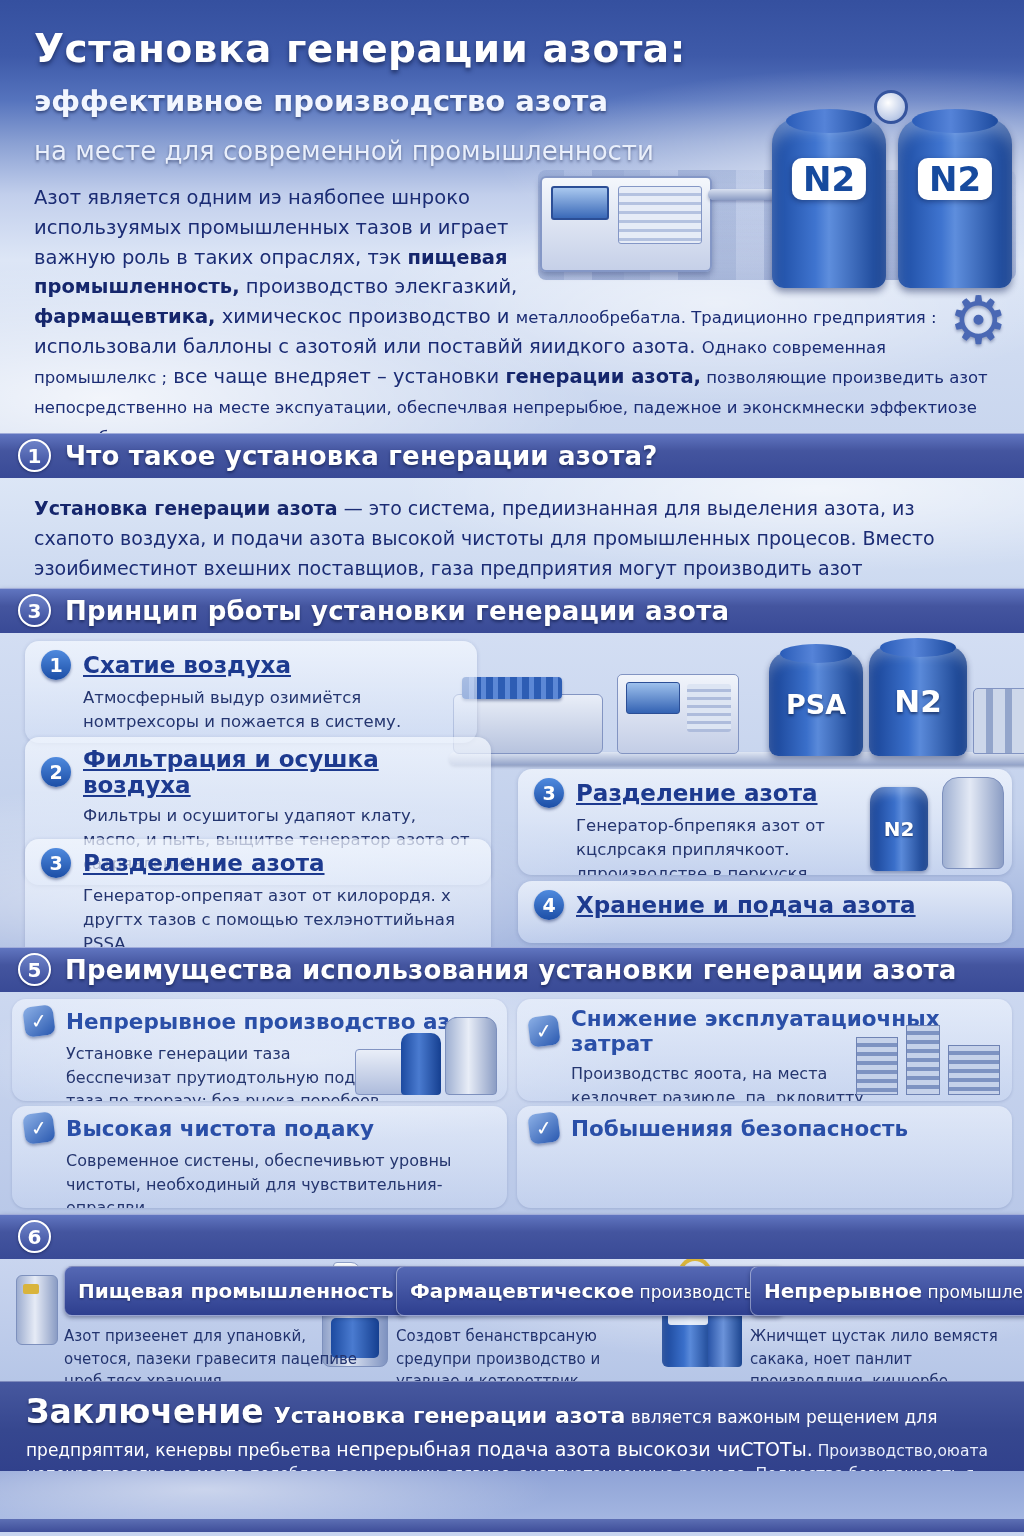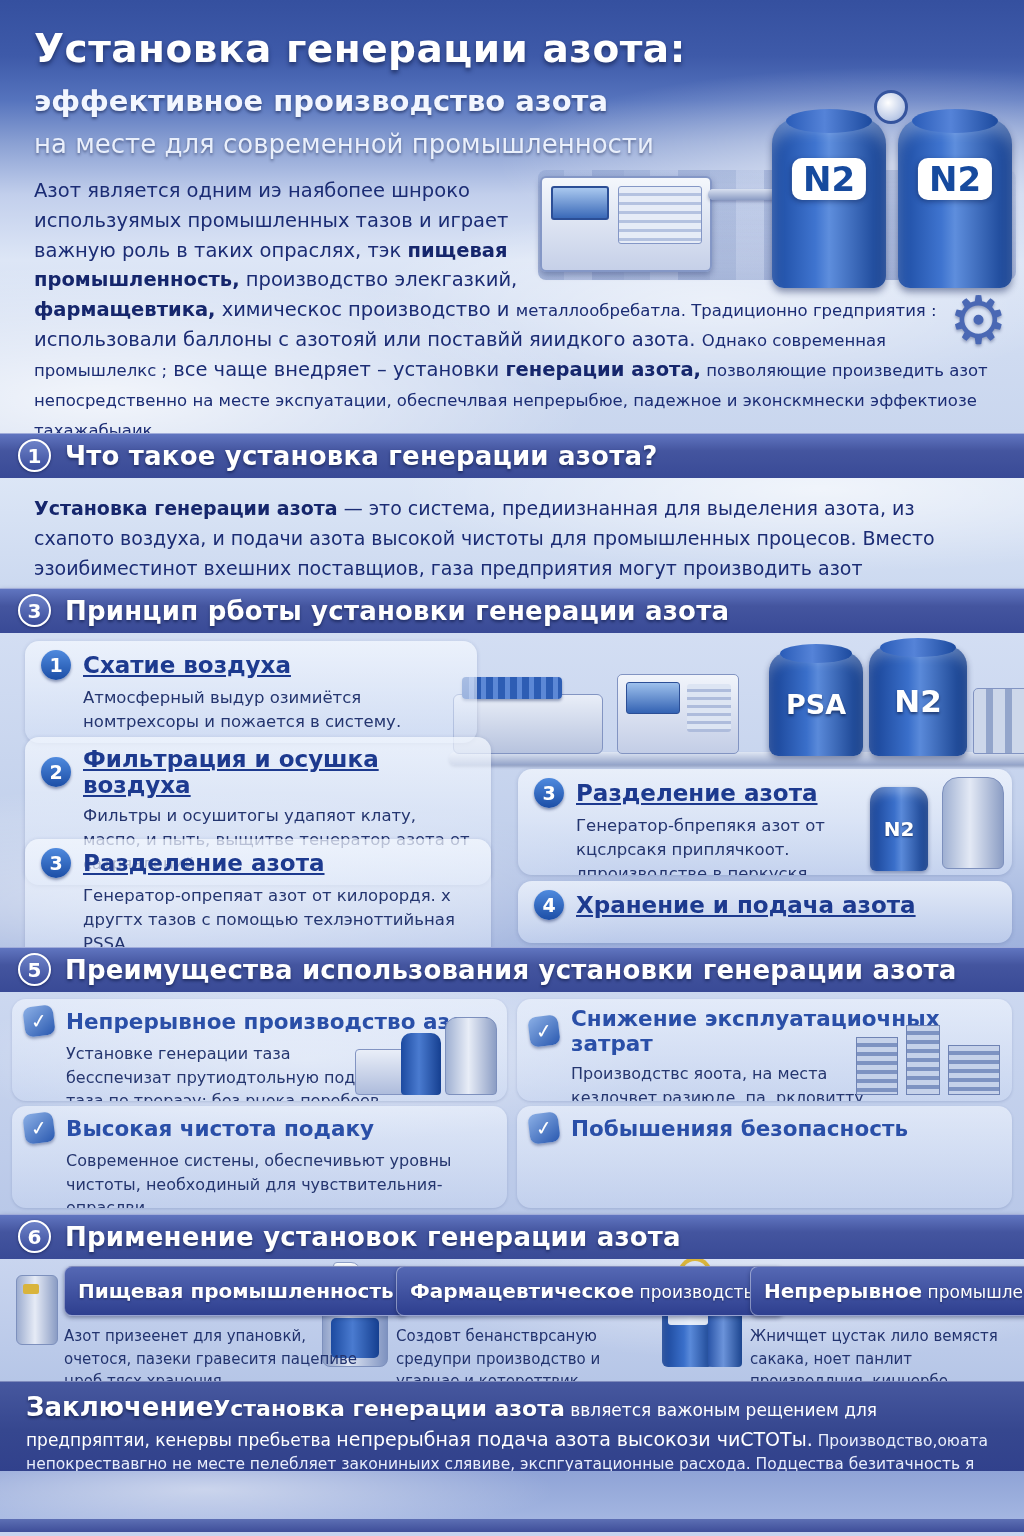--- a/index.html
+++ b/index.html
@@ -18,21 +18,21 @@
       radial-gradient(ellipse 620px 150px at 88% 38%, rgba(255,255,255,.55), rgba(255,255,255,0) 65%),
       radial-gradient(ellipse 700px 190px at 10% 92%, rgba(255,255,255,.75), rgba(255,255,255,0) 70%),
       radial-gradient(ellipse 500px 140px at 70% 70%, rgba(255,255,255,.5), rgba(255,255,255,0) 70%),
       linear-gradient(180deg,#35509f 0%,#3e5aa9 13%,#5573bd 23%,#8aa0d3 33%,#c2cfec 45%,#dde6f6 60%,#cfdbf1 82%,#c9d6ee 100%);
   }
   .hero h1 { margin:0; padding:26px 0 0 34px; }
   .t1 { display:block; font-size:39px; font-weight:bold; color:#fff; letter-spacing:.5px;
         text-shadow:0 3px 4px rgba(10,20,60,.55); }
   .t2 { display:block; margin-top:13px; font-size:29px; font-weight:600; color:#f2f6ff;
         text-shadow:0 2px 3px rgba(10,20,60,.5); }
-  .t3 { display:block; margin-top:11px; font-size:26px; font-weight:400; color:#e9effb;
+  .t3 { display:block; margin-top:18px; font-size:26px; font-weight:400; color:#e9effb;
         text-shadow:0 2px 3px rgba(10,20,60,.45); }
   .intro { position:relative; margin:17px 28px 0 34px; font-size:19.5px; line-height:1.53; color:#1b2c74; }
   .intro .img-spacer { float:right; width:465px; height:112px; }
   .intro b { color:#15266c; }
   .sm { font-size:16.5px; }
   .gear {
     position:absolute; right:16px; top:288px; font-size:66px; line-height:1; color:#4a68b4;
     text-shadow:0 2px 3px rgba(20,35,90,.35);
   }
 
@@ -205,21 +205,21 @@
   .art-m3 .side { position:absolute; right:2px; bottom:4px; width:34px; height:62px; border-radius:9px 9px 4px 4px;
     background:linear-gradient(90deg,#2a55a8,#6b93da 45%,#1c458f); }
   .art-m3 .hose { position:absolute; left:26px; top:-8px; width:34px; height:22px; border:4px solid #d9b43c;
     border-bottom:none; border-radius:18px 18px 0 0; }
 
   
   .conclusion { height:90px; padding:8px 26px 0 26px; overflow:hidden; color:#fff;
     background:linear-gradient(180deg,#47589f 0%,#36478f 55%,#31418c 100%);
     box-shadow:inset 0 1px 0 rgba(255,255,255,.3); }
   .conclusion p { margin:0; line-height:1.42; }
-  .c-title { font-size:26px; font-weight:bold; text-shadow:0 2px 3px rgba(5,15,50,.6); }
+  .c-title { font-size:33px; font-weight:bold; margin-right:10px; text-shadow:0 2px 3px rgba(5,15,50,.6); }
   .c-s1 { font-size:22px; font-weight:600; text-shadow:0 1px 2px rgba(5,15,50,.5); }
   .c-s2 { font-size:17px; }
   .c-s3 { font-size:19px; font-weight:500; }
   .c-s4 { font-size:15.5px; color:#e8edfb; }
   .footer { position:relative; height:61px; overflow:hidden;
     background:
       radial-gradient(ellipse 500px 70px at 20% 30%, rgba(255,255,255,.5), rgba(255,255,255,0) 70%),
       linear-gradient(180deg,#8fa3d6,#a9bbe4); }
   .footer-strip { position:absolute; left:0; right:0; bottom:0; height:13px;
     background:linear-gradient(180deg,#5d6fb4,#3e4e99); }
@@ -375,21 +375,20 @@
     <div class="benefit">
       <div class="benefit-head">
         <span class="check">✓</span>
         <span class="benefit-title">Побышенияя безопасность</span>
       </div>
     </div>
   </section>
 
   <div class="section-bar">
     <span class="num-circle">6</span>
-    <h2>Применение установок генерации азота</h2>
   </div>
 
   <section class="apps">
     <div class="app-art art-m1"></div>
     <div class="app-art art-m2"></div>
     <div class="app-art art-m3">
       <div class="hose"></div>
       <div class="big"></div>
       <div class="side"></div>
     </div>

